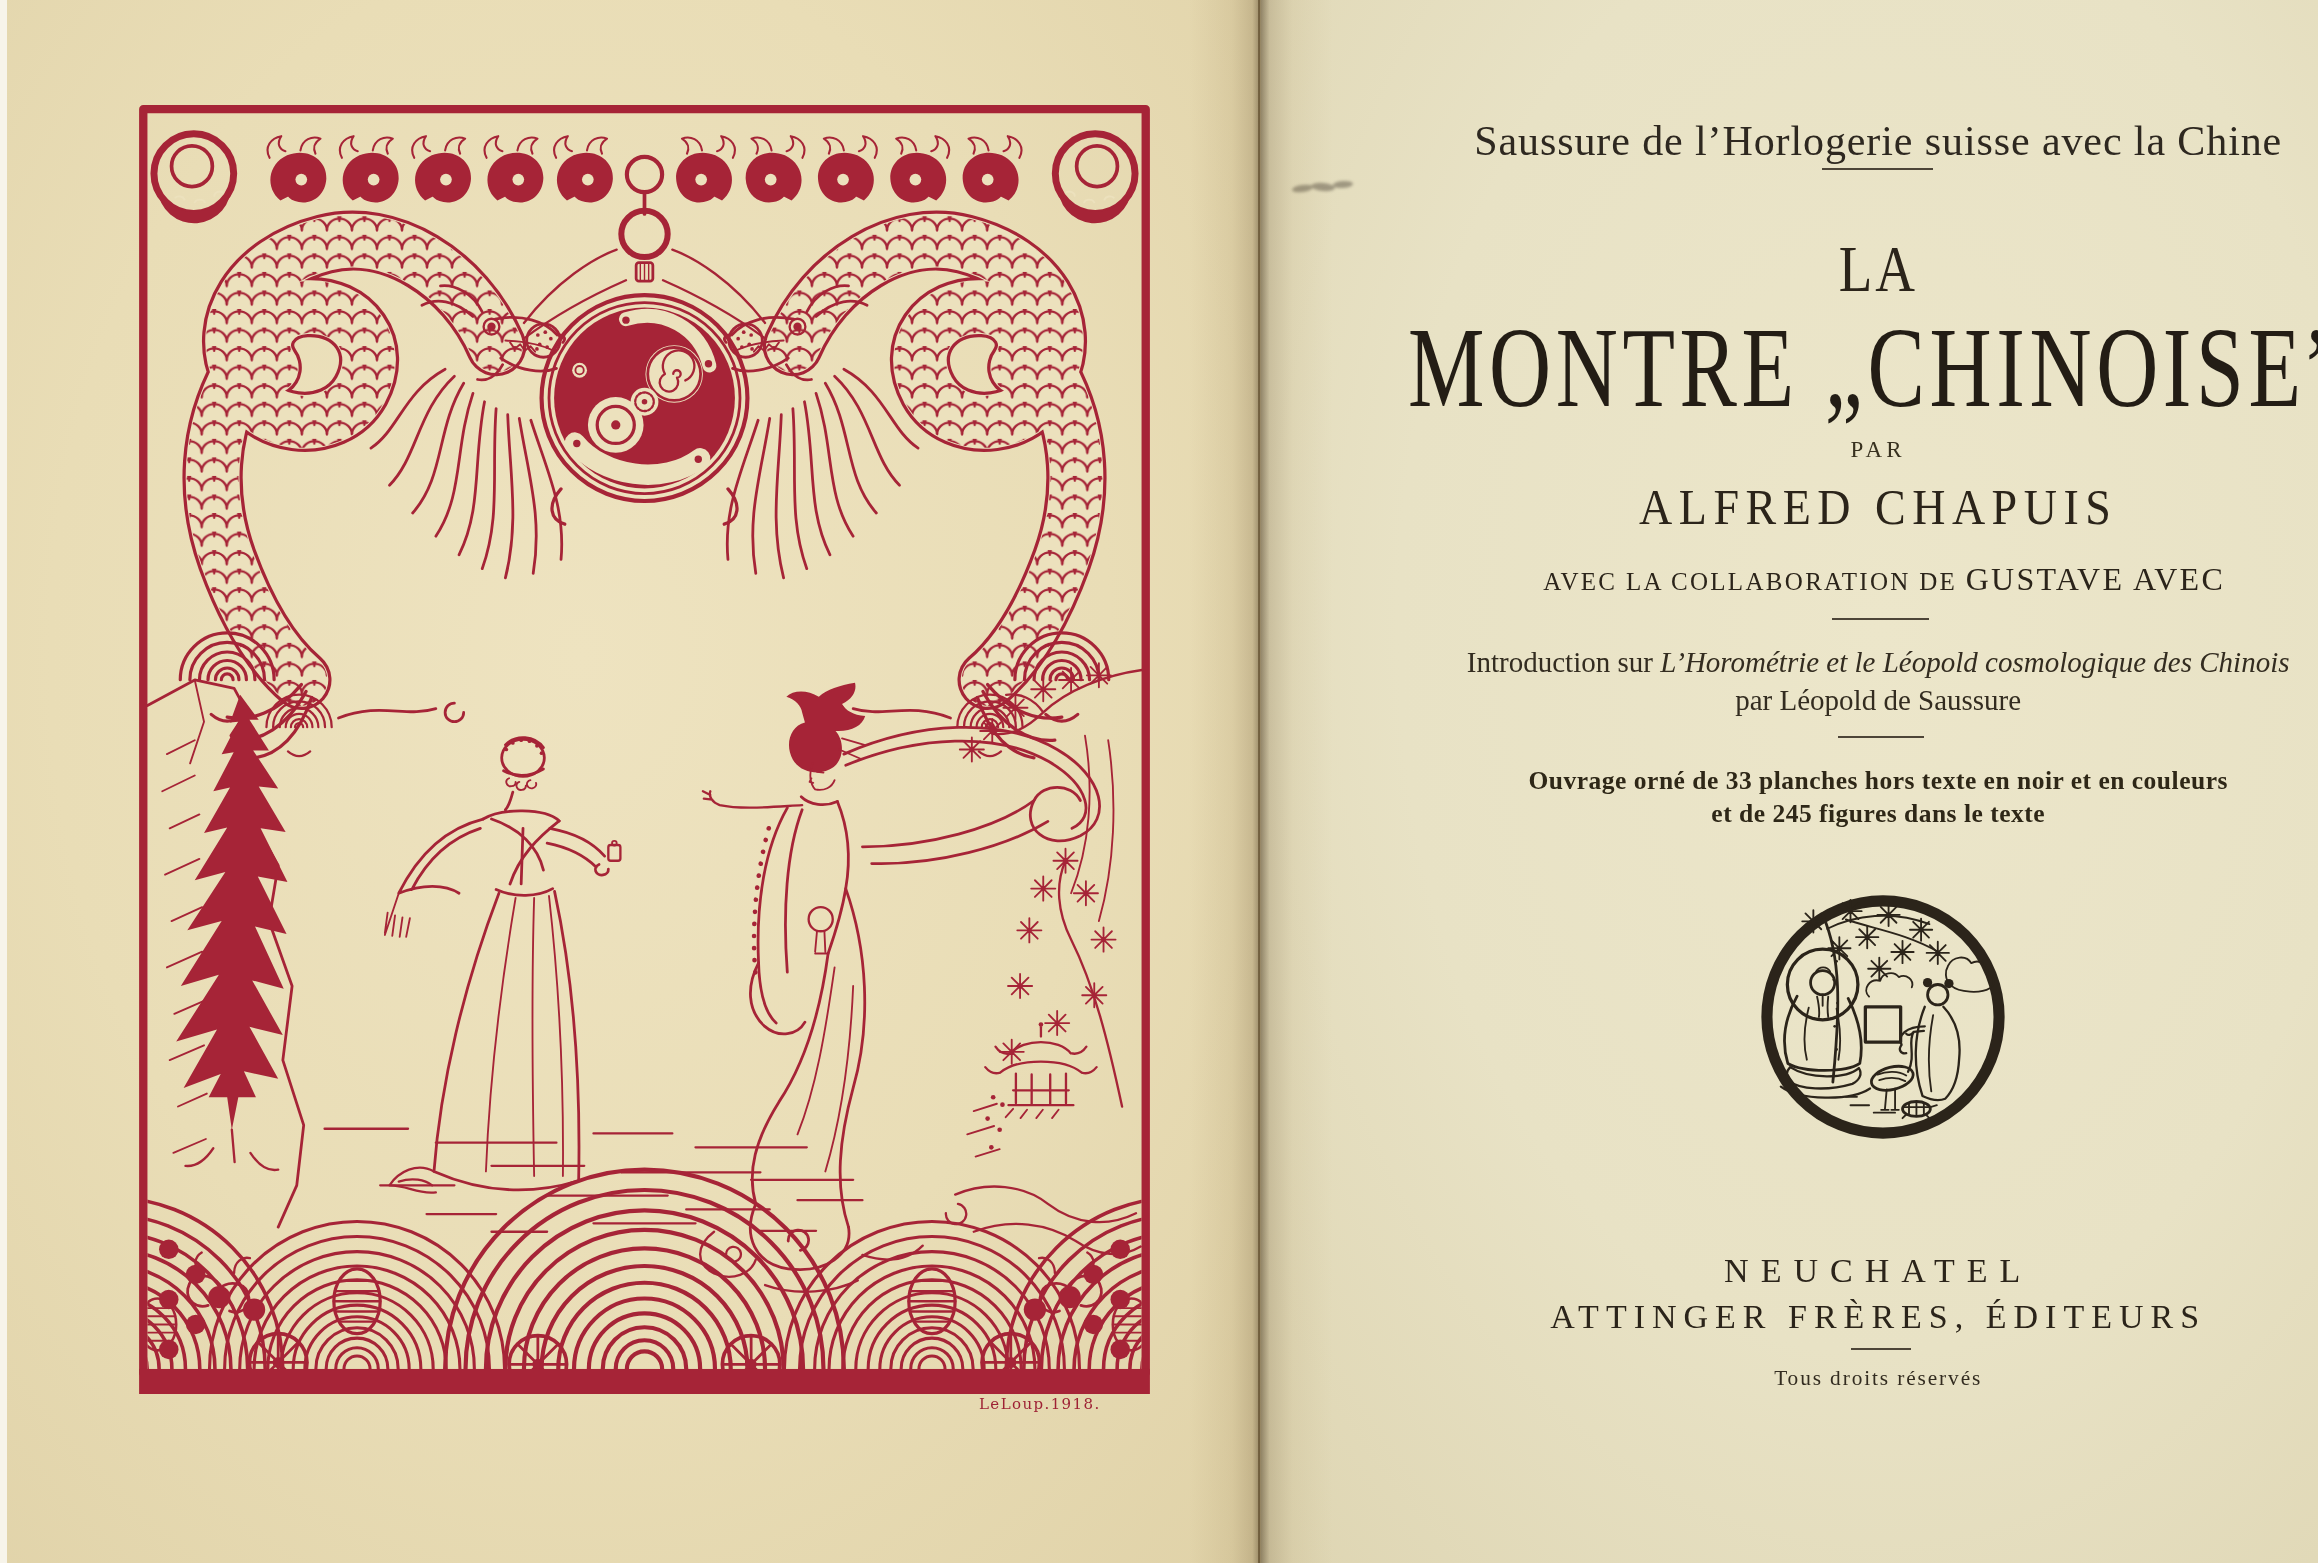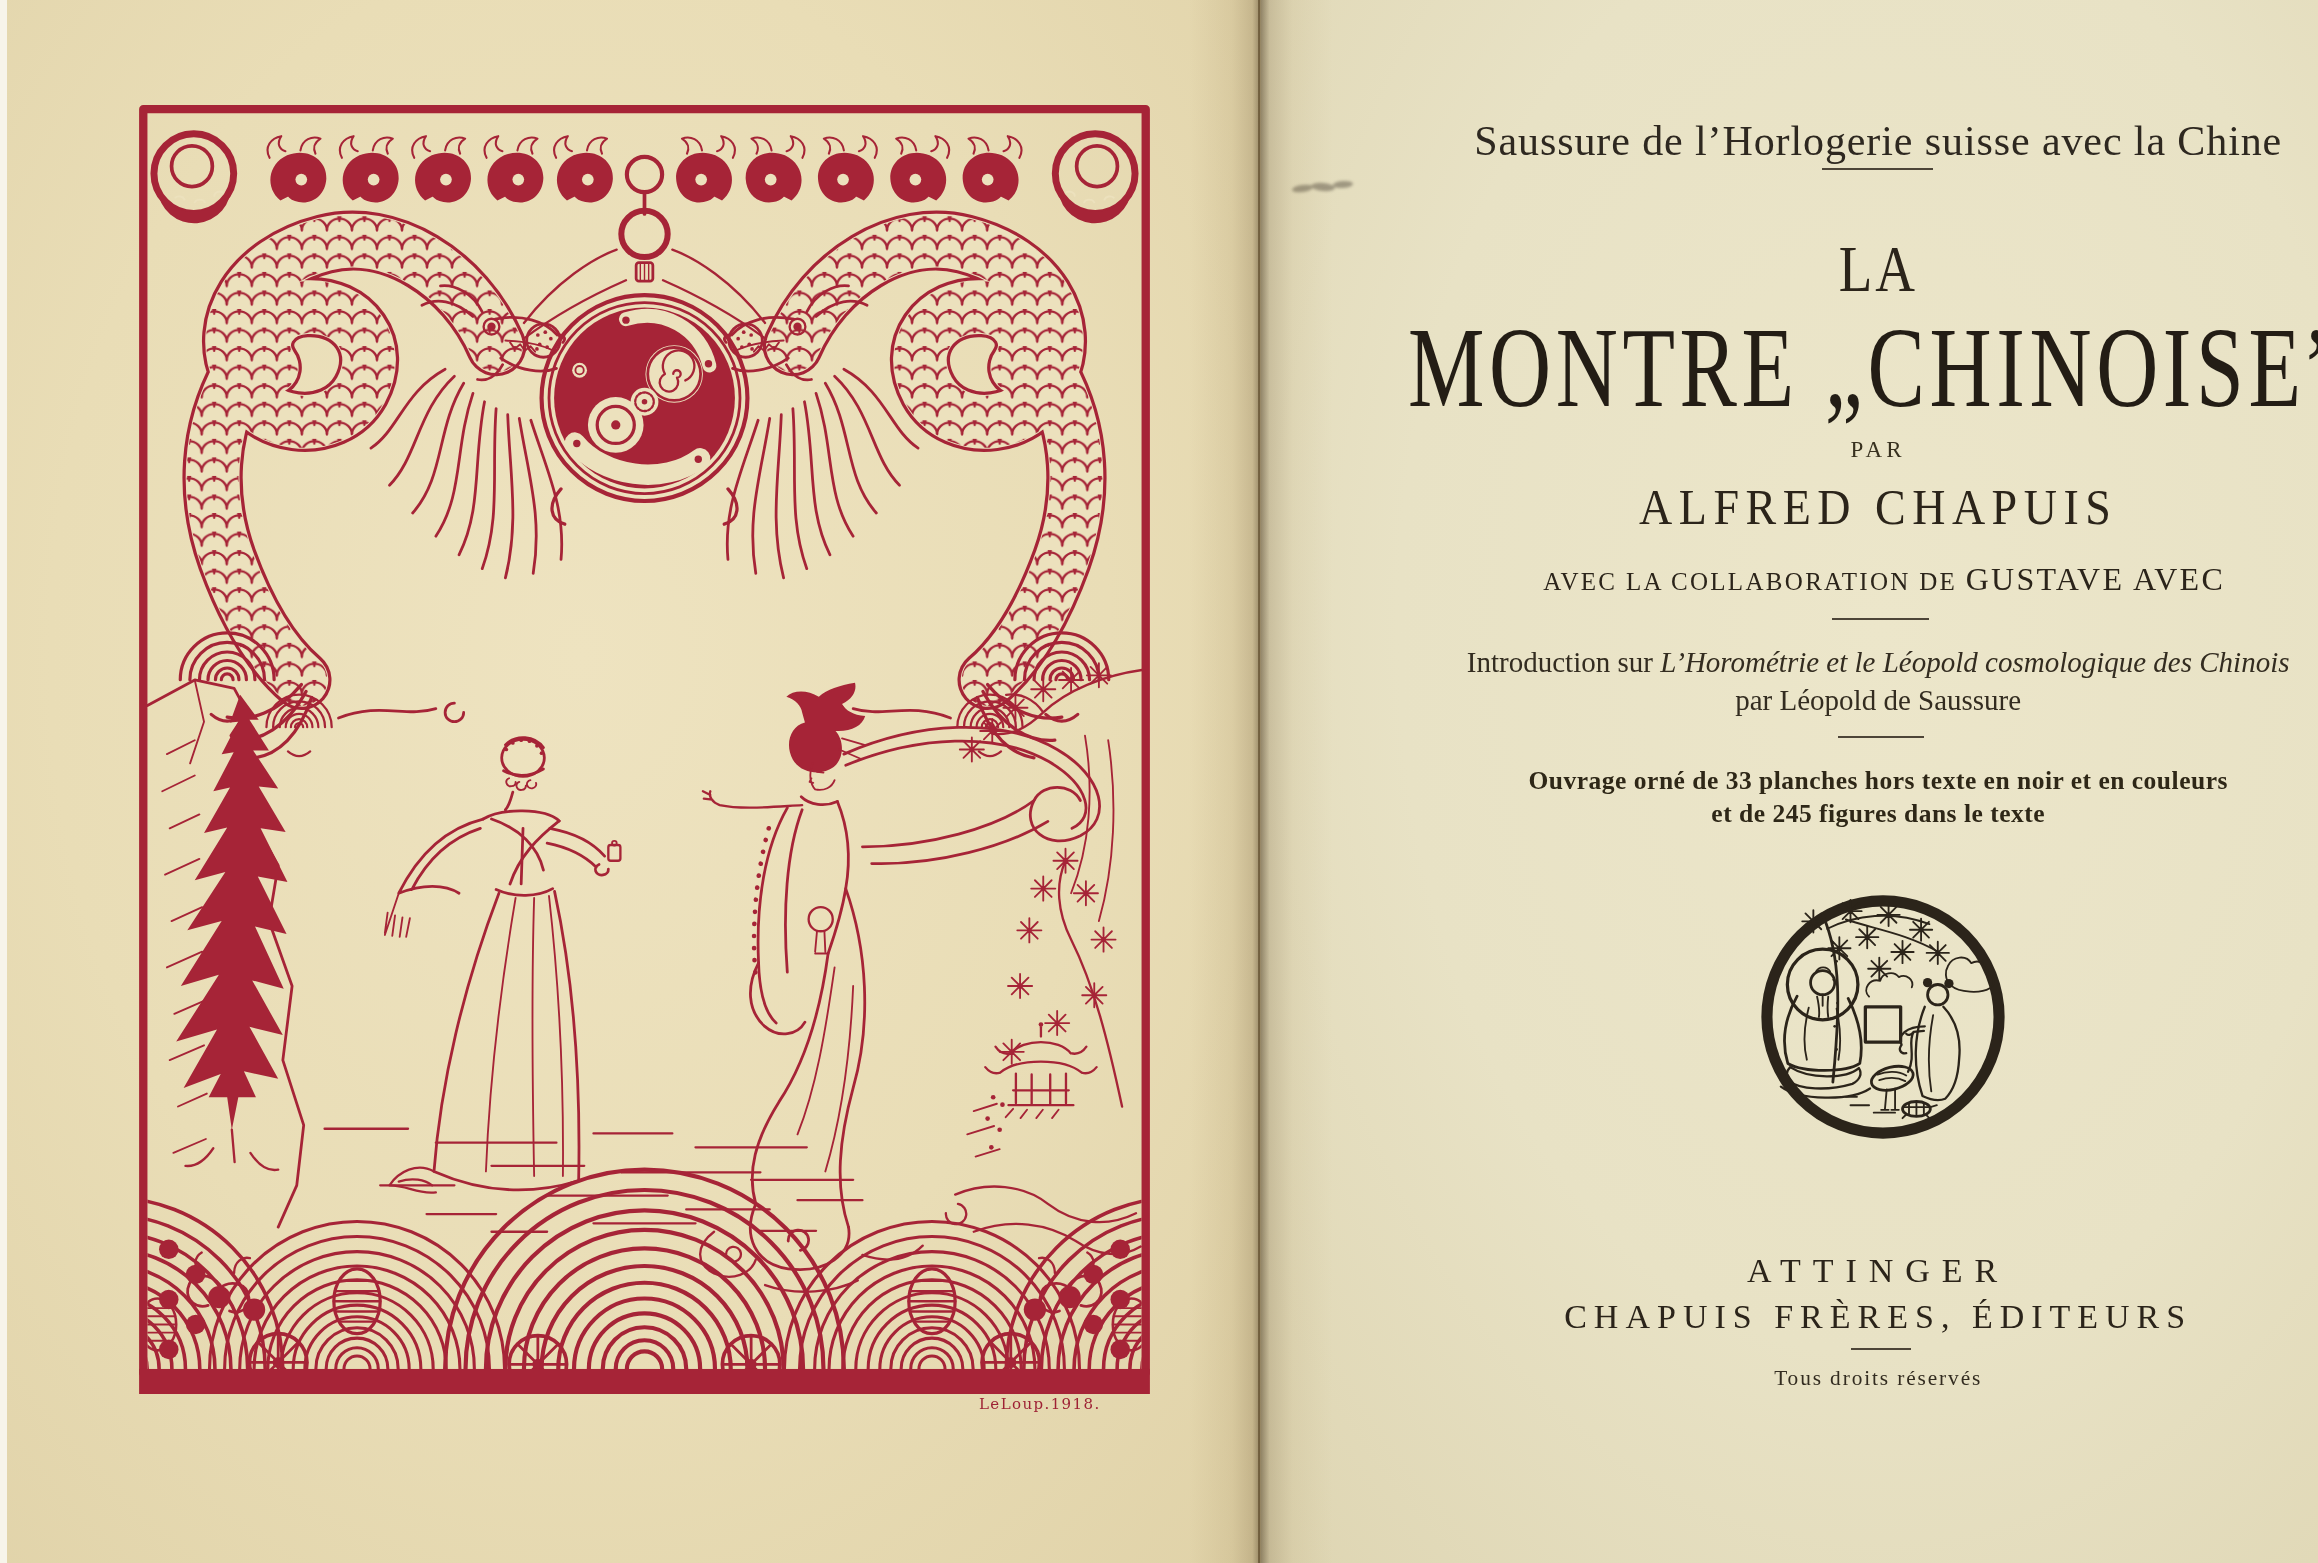--- a/index.html
+++ b/index.html
@@ -427,23 +427,23 @@
         <path d="M268,404 c20,-8 46,-8 62,2 M272,416 c18,-6 40,-6 56,2" stroke-width="4"></path>
         <path d="M334,398 C352,362 332,334 346,312 M346,312 l22,-2 M346,312 c-6,8 -12,8 -16,4" stroke-width="5"></path>
         <path d="M288,436 L284,480 M306,434 L306,480 M276,480 h16 M298,480 h16" stroke-width="4"></path>
         <ellipse cx="352" cy="478" rx="30" ry="16"></ellipse>
         <path d="M326,474 h52 M336,466 v22 M352,463 v30 M368,466 v22 M382,474 l14,-4 M330,490 l-8,8 M374,492 l8,8" stroke-width="4"></path>
         <rect x="242" y="258" width="76" height="76" stroke-width="7"></rect>
         <path d="M210,470 h40 M260,486 h46 M200,452 h24" stroke-width="4"></path>
       </svg>
 
       <div class="line city">
-        <span class="stretch">ATTINGER</span></div>
+        <span class="stretch">NEUCHATEL</span></div>
       <div class="line publisher">
-        <span class="stretch">CHAPUIS FRÈRES, ÉDITEURS</span></div>
+        <span class="stretch">ATTINGER FRÈRES, ÉDITEURS</span></div>
       <div class="rule rule4"></div>
       <div class="line rights">Tous droits réservés</div>
     </div>
   </div>
 
   <div class="gutter"></div>
   <div class="crease"></div>
   <div class="left-sliver"></div>
 
 </div>

